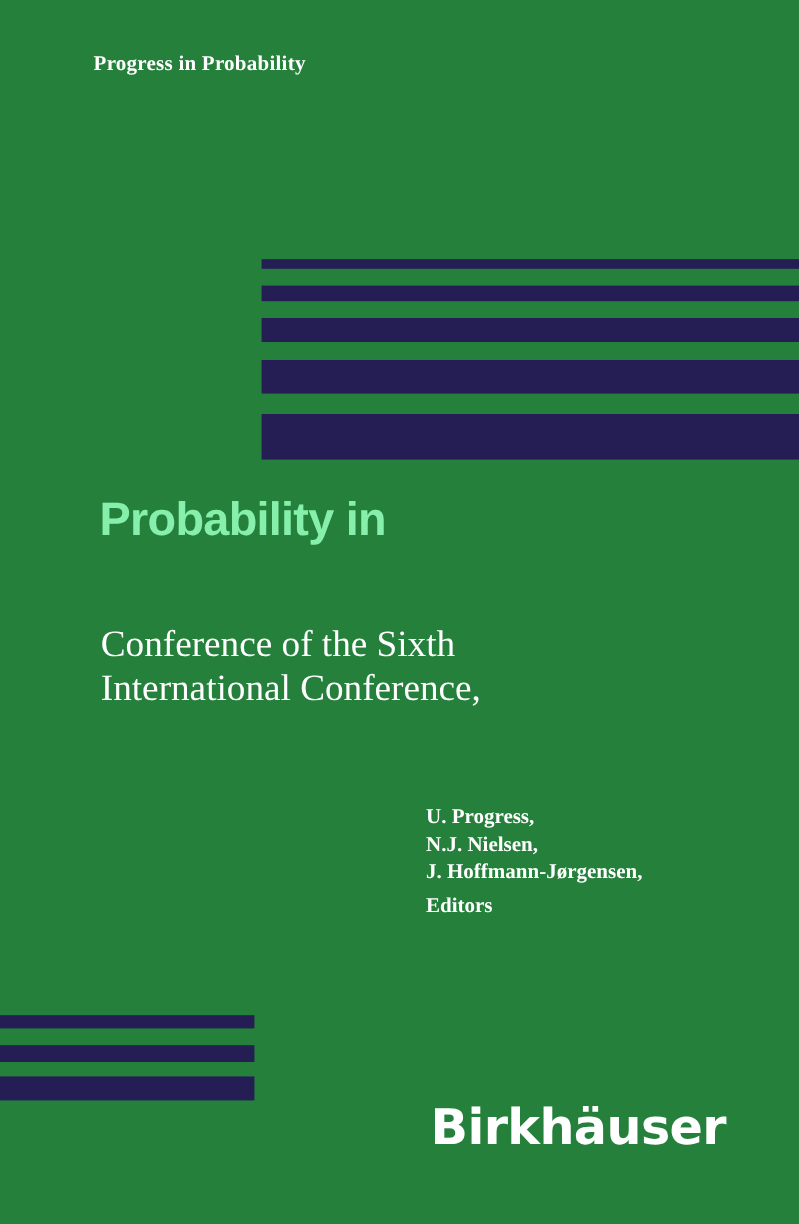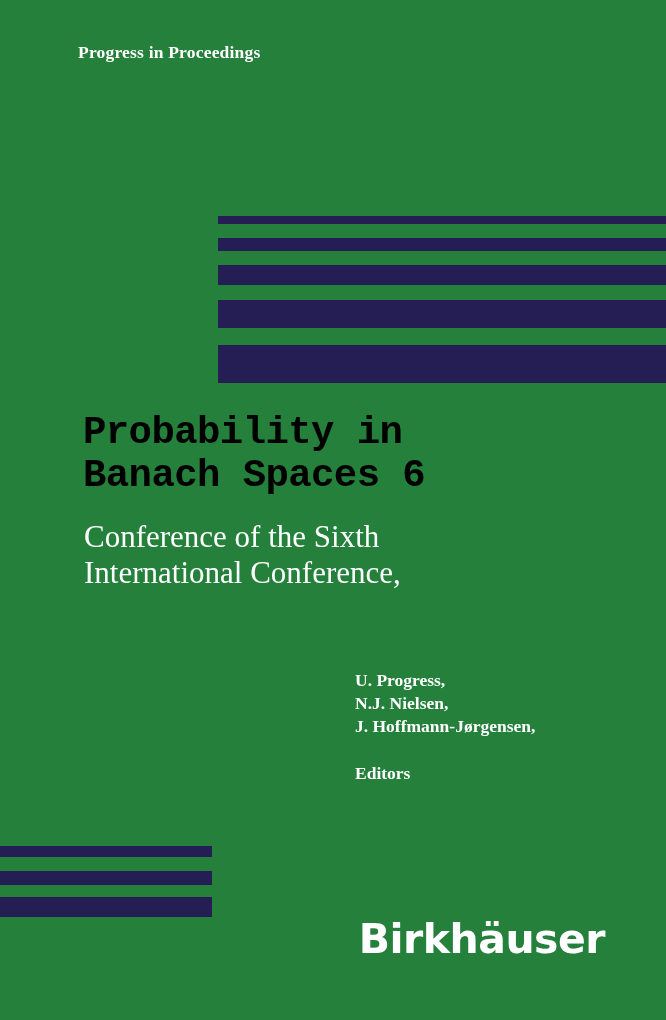--- a/index.html
+++ b/index.html
@@ -53,22 +53,22 @@
   .bars-bottom .bar {
     background: #251E54;
     width: 100%;
   }
 
   
   .main-title {
     position: absolute;
     left: 83px;
     top: 412px;
-    color: #000000;
-    font-family: Liberation Mono, monospace;
+    color: #86efac;
+    font-family: Liberation Sans, sans-serif;
     font-weight: bold;
     font-size: 39px;
     line-height: 43px;
     letter-spacing: -0.6px;
     white-space: nowrap;
   }
 
   
   .subtitle {
     position: absolute;
@@ -90,21 +90,21 @@
     top: 669px;
     color: #FFFFFF;
     font-family: "Liberation Serif", "DejaVu Serif", serif;
     font-weight: bold;
     font-size: 17.5px;
     line-height: 23px;
     white-space: nowrap;
   }
   .editors .editors-label {
     display: block;
-    margin-top: 24px;
+    margin-top: 5px;
   }
 
   
   .publisher {
     position: absolute;
     left: 0;
     right: 61px;
     top: 916px;
     text-align: right;
     color: #FFFFFF;
@@ -114,33 +114,32 @@
     letter-spacing: -0.5px;
     line-height: 46px;
     white-space: nowrap;
   }
 </style>
 </head>
 <body>
 
 <div id="cover" style="background: rgb(36, 128, 59);">
 
-  <div class="series-title">Progress in Proceedings</div>
+  <div class="series-title">Progress in Probability</div>
 
   <div class="bars-top">
       <div class="bar" style="height: 8px; margin-bottom: 14px; background: rgb(37, 30, 84);"></div>
       <div class="bar" style="height: 13px; margin-bottom: 14px; background: rgb(37, 30, 84);"></div>
       <div class="bar" style="height: 20px; margin-bottom: 15px; background: rgb(37, 30, 84);"></div>
       <div class="bar" style="height: 28px; margin-bottom: 17px; background: rgb(37, 30, 84);"></div>
       <div class="bar" style="height: 38px; background: rgb(37, 30, 84);"></div>
     </div>
 
   <div class="main-title">
     <div>Probability in</div>
-    <div>Banach Spaces 6</div>
   </div>
 
   <div class="subtitle">
     <div>Conference of the Sixth</div>
     <div>International Conference,</div>
   </div>
 
   <div class="editors">
     <div>U. Progress,</div>
     <div>N.J. Nielsen,</div>

